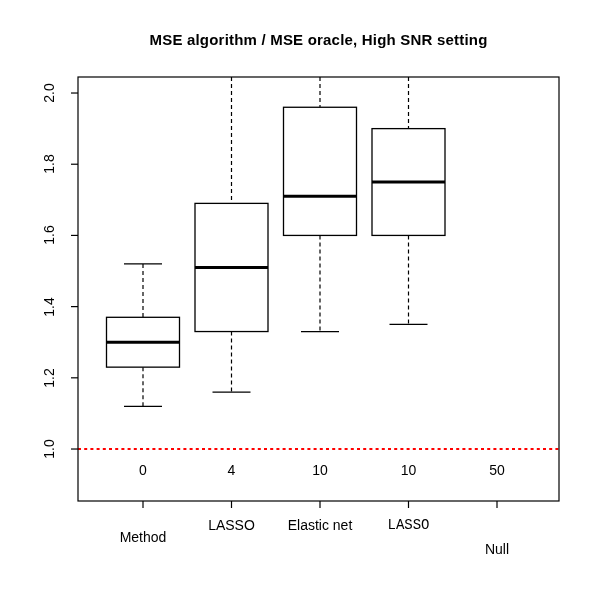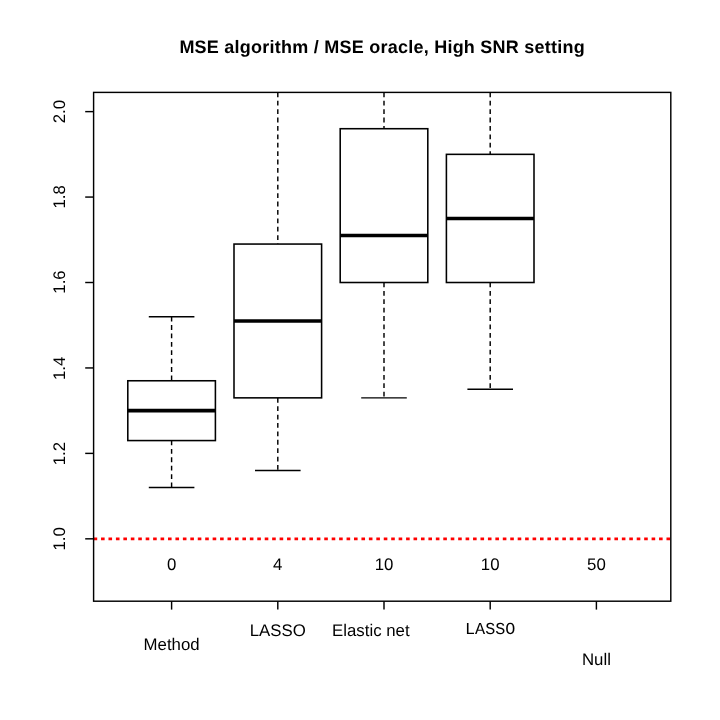--- a/index.html
+++ b/index.html
@@ -76,21 +76,21 @@
     </svg>
   <div id="labels-layer">
       <div class="txt ylab" style="left: 4px; top: 441.024px; width: 90px;">1.0</div>
       <div class="txt ylab" style="left: 4px; top: 369.823px; width: 90px;">1.2</div>
       <div class="txt ylab" style="left: 4px; top: 298.622px; width: 90px;">1.4</div>
       <div class="txt ylab" style="left: 4px; top: 227.421px; width: 90px;">1.6</div>
       <div class="txt ylab" style="left: 4px; top: 156.221px; width: 90px;">1.8</div>
       <div class="txt ylab" style="left: 4px; top: 85.0202px; width: 90px;">2.0</div>
       <div class="txt" style="left: 98px; top: 529px; width: 90px;">Method</div>
       <div class="txt" style="left: 186.5px; top: 517px; width: 90px;">LASSO</div>
-      <div class="txt" style="left: 264px; top: 517px; width: 90px;">Elastic net</div>
+      <div class="txt" style="left: 275px; top: 517px; width: 90px;">Elastic net</div>
       <div class="txt" style="left: 363.5px; top: 517px; width: 90px; font-family: Liberation Mono, monospace;">LASSO</div>
       <div class="txt" style="left: 452px; top: 517px; width: 90px; margin-top: 24px;">Null</div>
       <div class="txt" style="left: 98px; top: 462px; width: 90px;">0</div>
       <div class="txt" style="left: 186.5px; top: 462px; width: 90px;">4</div>
       <div class="txt" style="left: 275px; top: 462px; width: 90px;">10</div>
       <div class="txt" style="left: 363.5px; top: 462px; width: 90px;">10</div>
       <div class="txt" style="left: 452px; top: 462px; width: 90px;">50</div>
     </div>
 </div>
 

